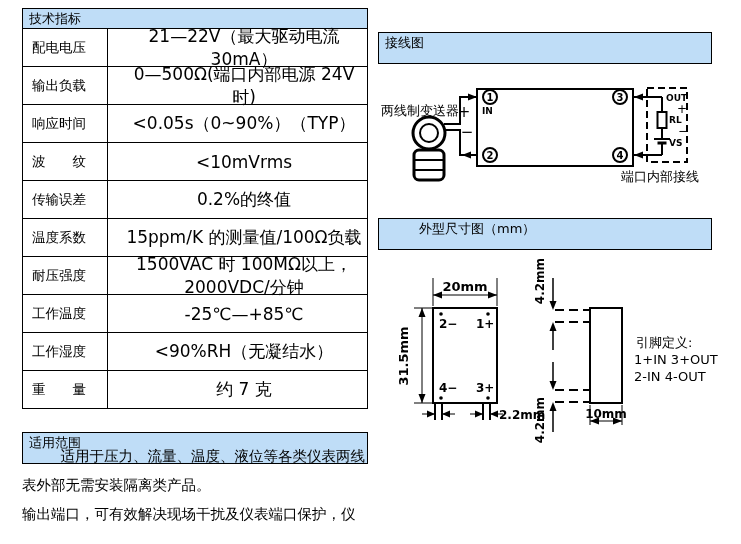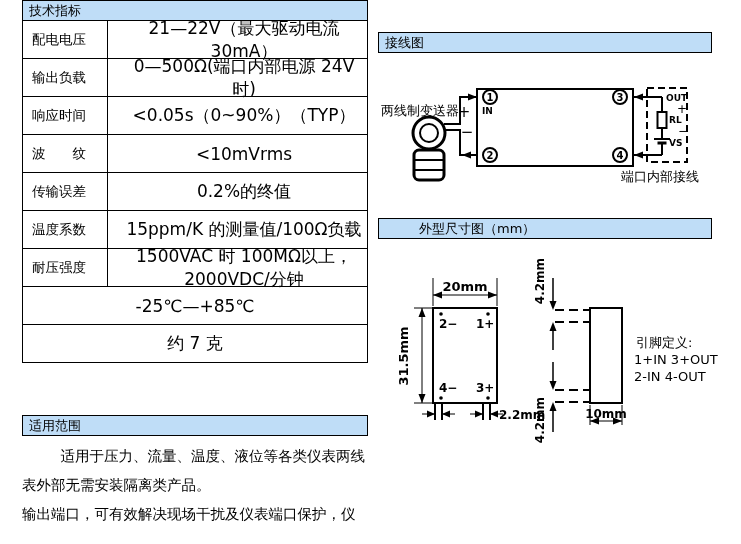--- a/index.html
+++ b/index.html
@@ -5,26 +5,26 @@
   html,body { margin:0; padding:0; }
   body {
     width:741px; height:544px; background:#ffffff; position:relative;
     font-family:"DejaVu Sans", sans-serif; color:#000;
     overflow:hidden;
   }
   .sec-header {
     position:absolute; box-sizing:border-box;
     background:var(--header-bg,#BFDDF7);
     border:1px solid #000;
-    font-size:13px; line-height:19px; height:21px;
+    font-size:13px; line-height:19px; height:32px;
     padding-left:6px;
   }
   
   .spec-table {
-    position:absolute; left:22px; top:0; width:346px;
+    position:absolute; left:22px; top:8px; width:346px;
     border:1px solid #000; box-sizing:border-box; background:#fff;
   }
   .spec-title {
     background:var(--header-bg,#BFDDF7);
     border-bottom:1px solid #000;
     height:19px; line-height:19px; padding-left:6px; font-size:13px;
   }
   .spec-row { display:flex; height:37px; border-bottom:1px solid #000;gap:13px; }
   .spec-row:last-child { border-bottom:none; }
   .spec-label {
@@ -77,28 +77,34 @@
     </div>
     <div class="spec-row">
       <div class="spec-label">温度系数</div>
       <div class="spec-value">15ppm/K 的测量值/100Ω负载</div>
     </div>
     <div class="spec-row">
       <div class="spec-label">耐压强度</div>
       <div class="spec-value">1500VAC 时 100MΩ以上，2000VDC/分钟</div>
     </div>
     <div class="spec-row">
+      <div class="spec-label">工作温度</div>
       <div class="spec-value">-25℃—+85℃</div>
     </div>
     <div class="spec-row">
+      <div class="spec-label">工作湿度</div>
+      <div class="spec-value">&lt;90%RH（无凝结水）</div>
+    </div>
+    <div class="spec-row">
+      <div class="spec-label">重　　量</div>
       <div class="spec-value">约 7 克</div>
     </div>
   </div>
 
-  <div class="sec-header" style="left:22px; top:415px; width:346px;">适用范围</div>
+  <div class="sec-header" style="left:22px; top:432px; width:346px;">适用范围</div>
   <div class="app-text">
     <div class="app-line-first">适用于压力、流量、温度、液位等各类仪表两线</div>
     <div>表外部无需安装隔离类产品。</div>
     <div>输出端口，可有效解决现场干扰及仪表端口保护，仪</div>
   </div>
 
   <div class="sec-header" style="left:378px; top:32px; width:334px;">接线图</div>
 
   <svg class="svg-box" style="left:378px; top:84px;" width="362" height="115" viewBox="0 0 362 115">
 

